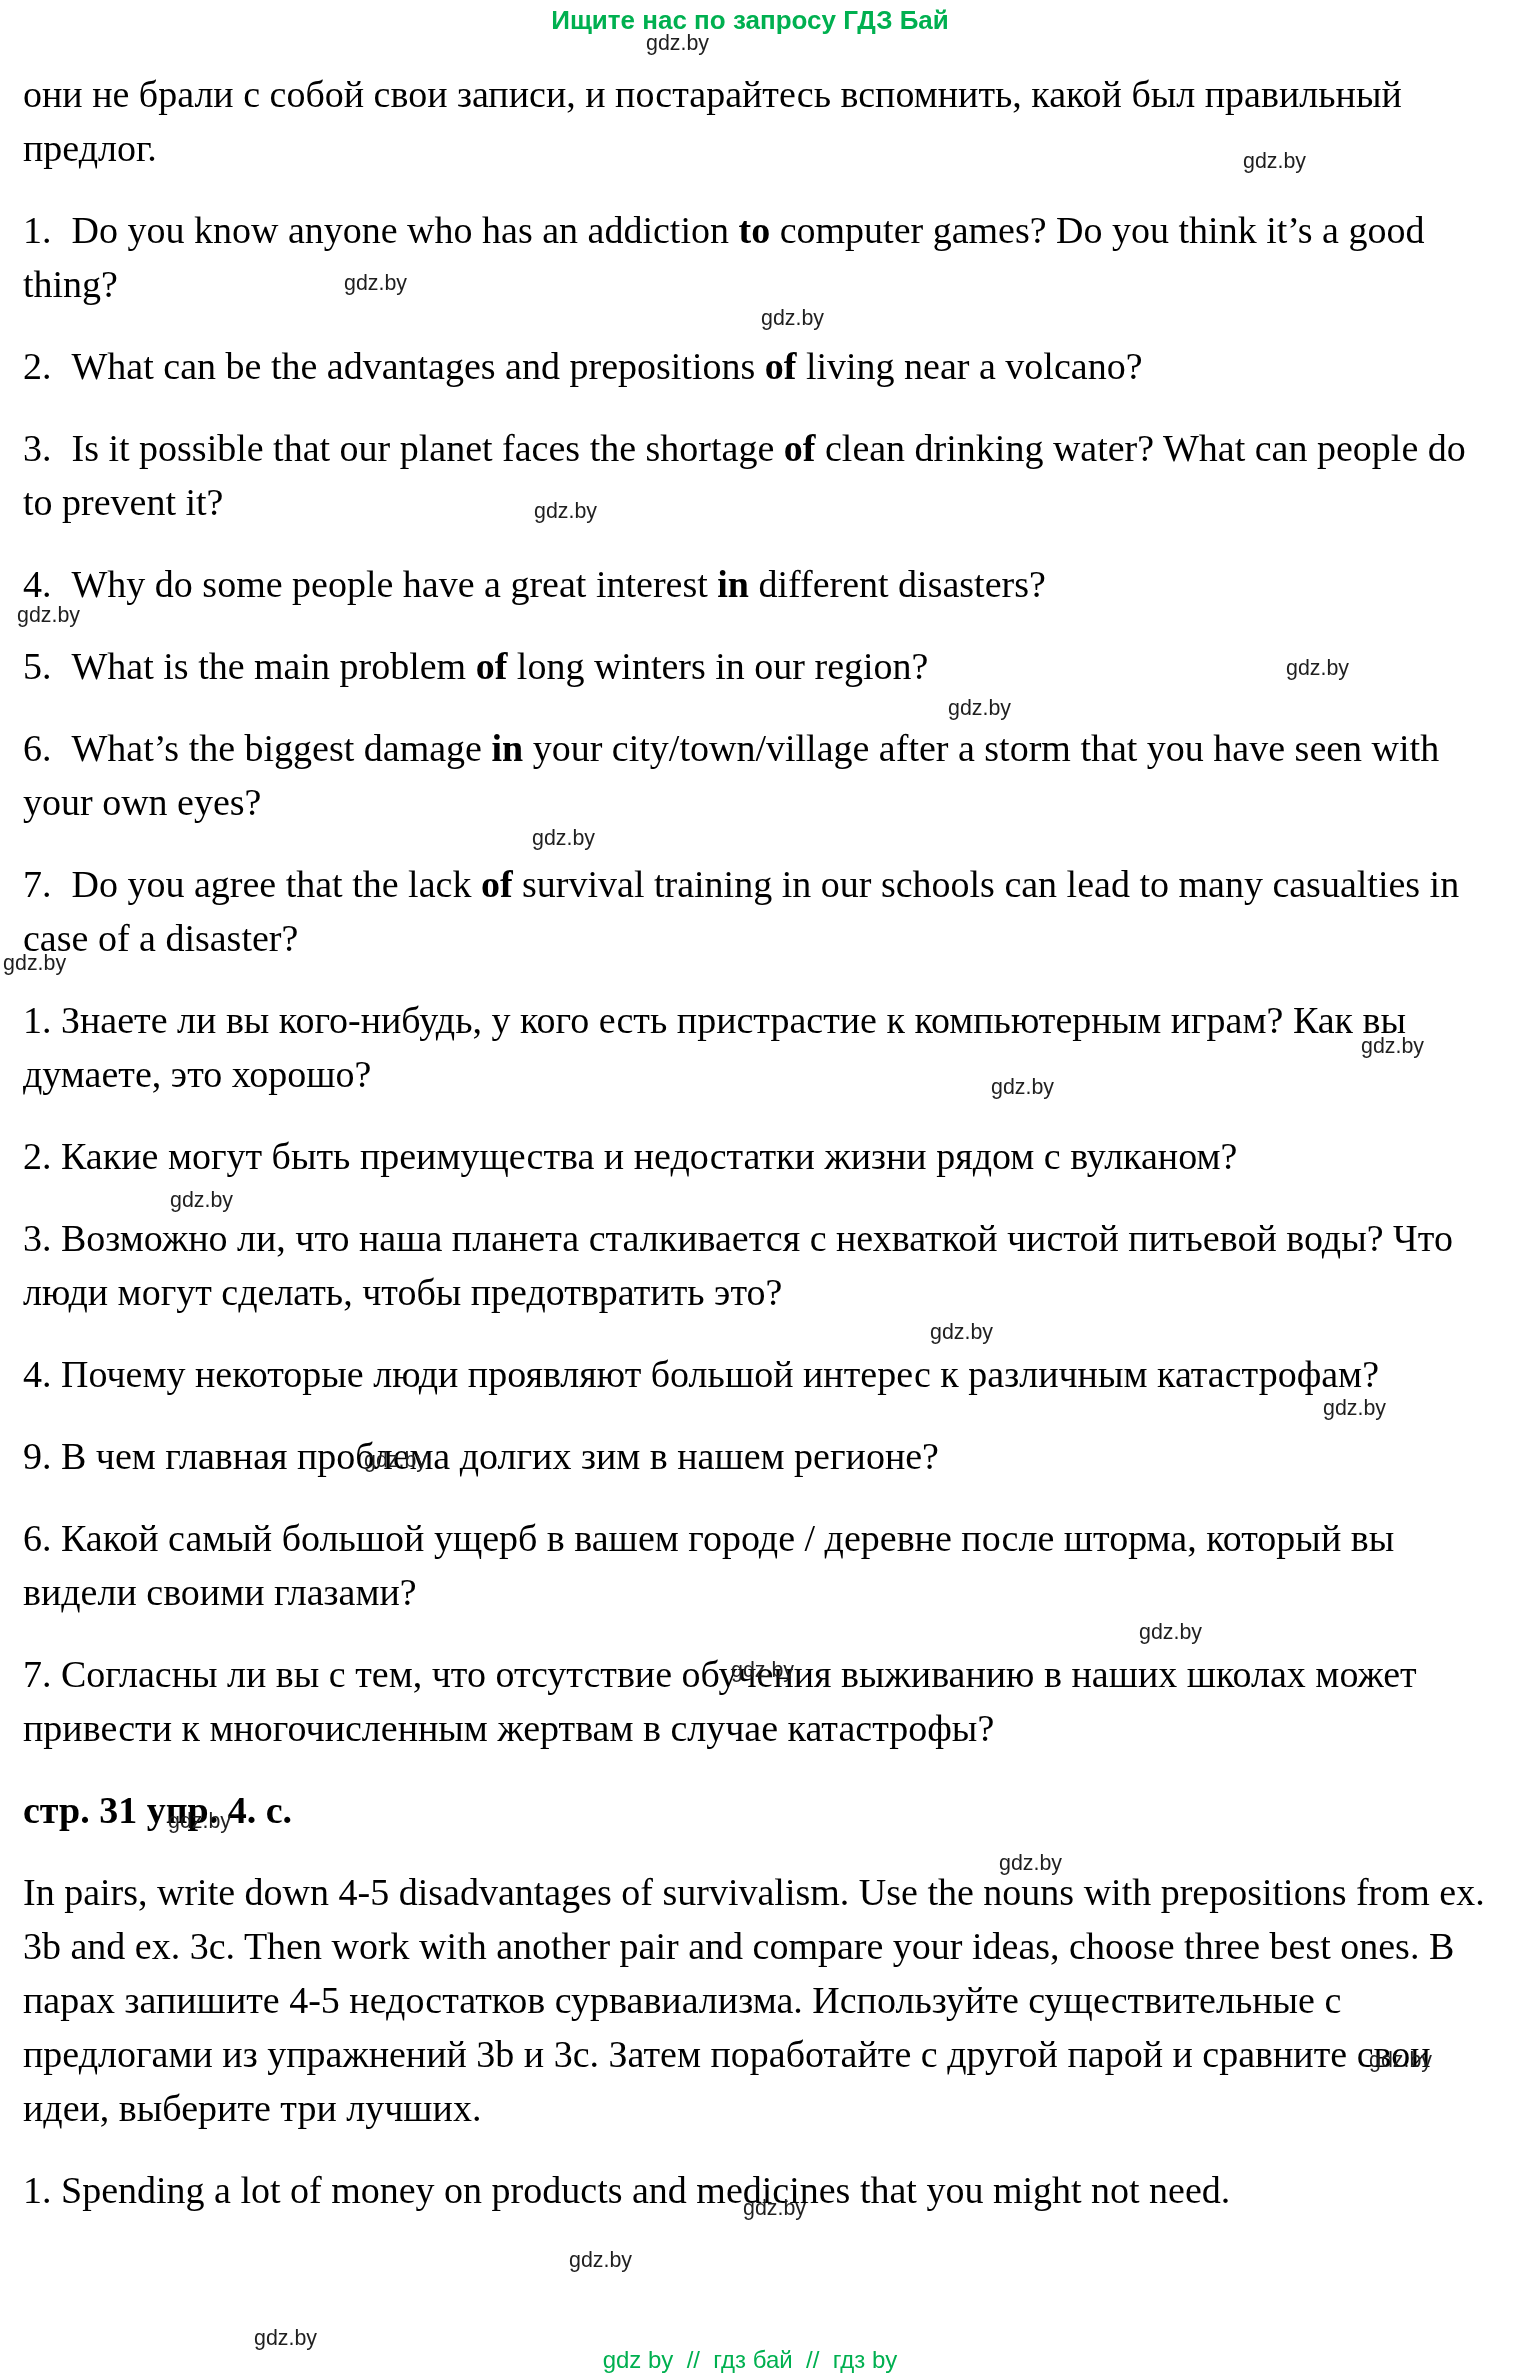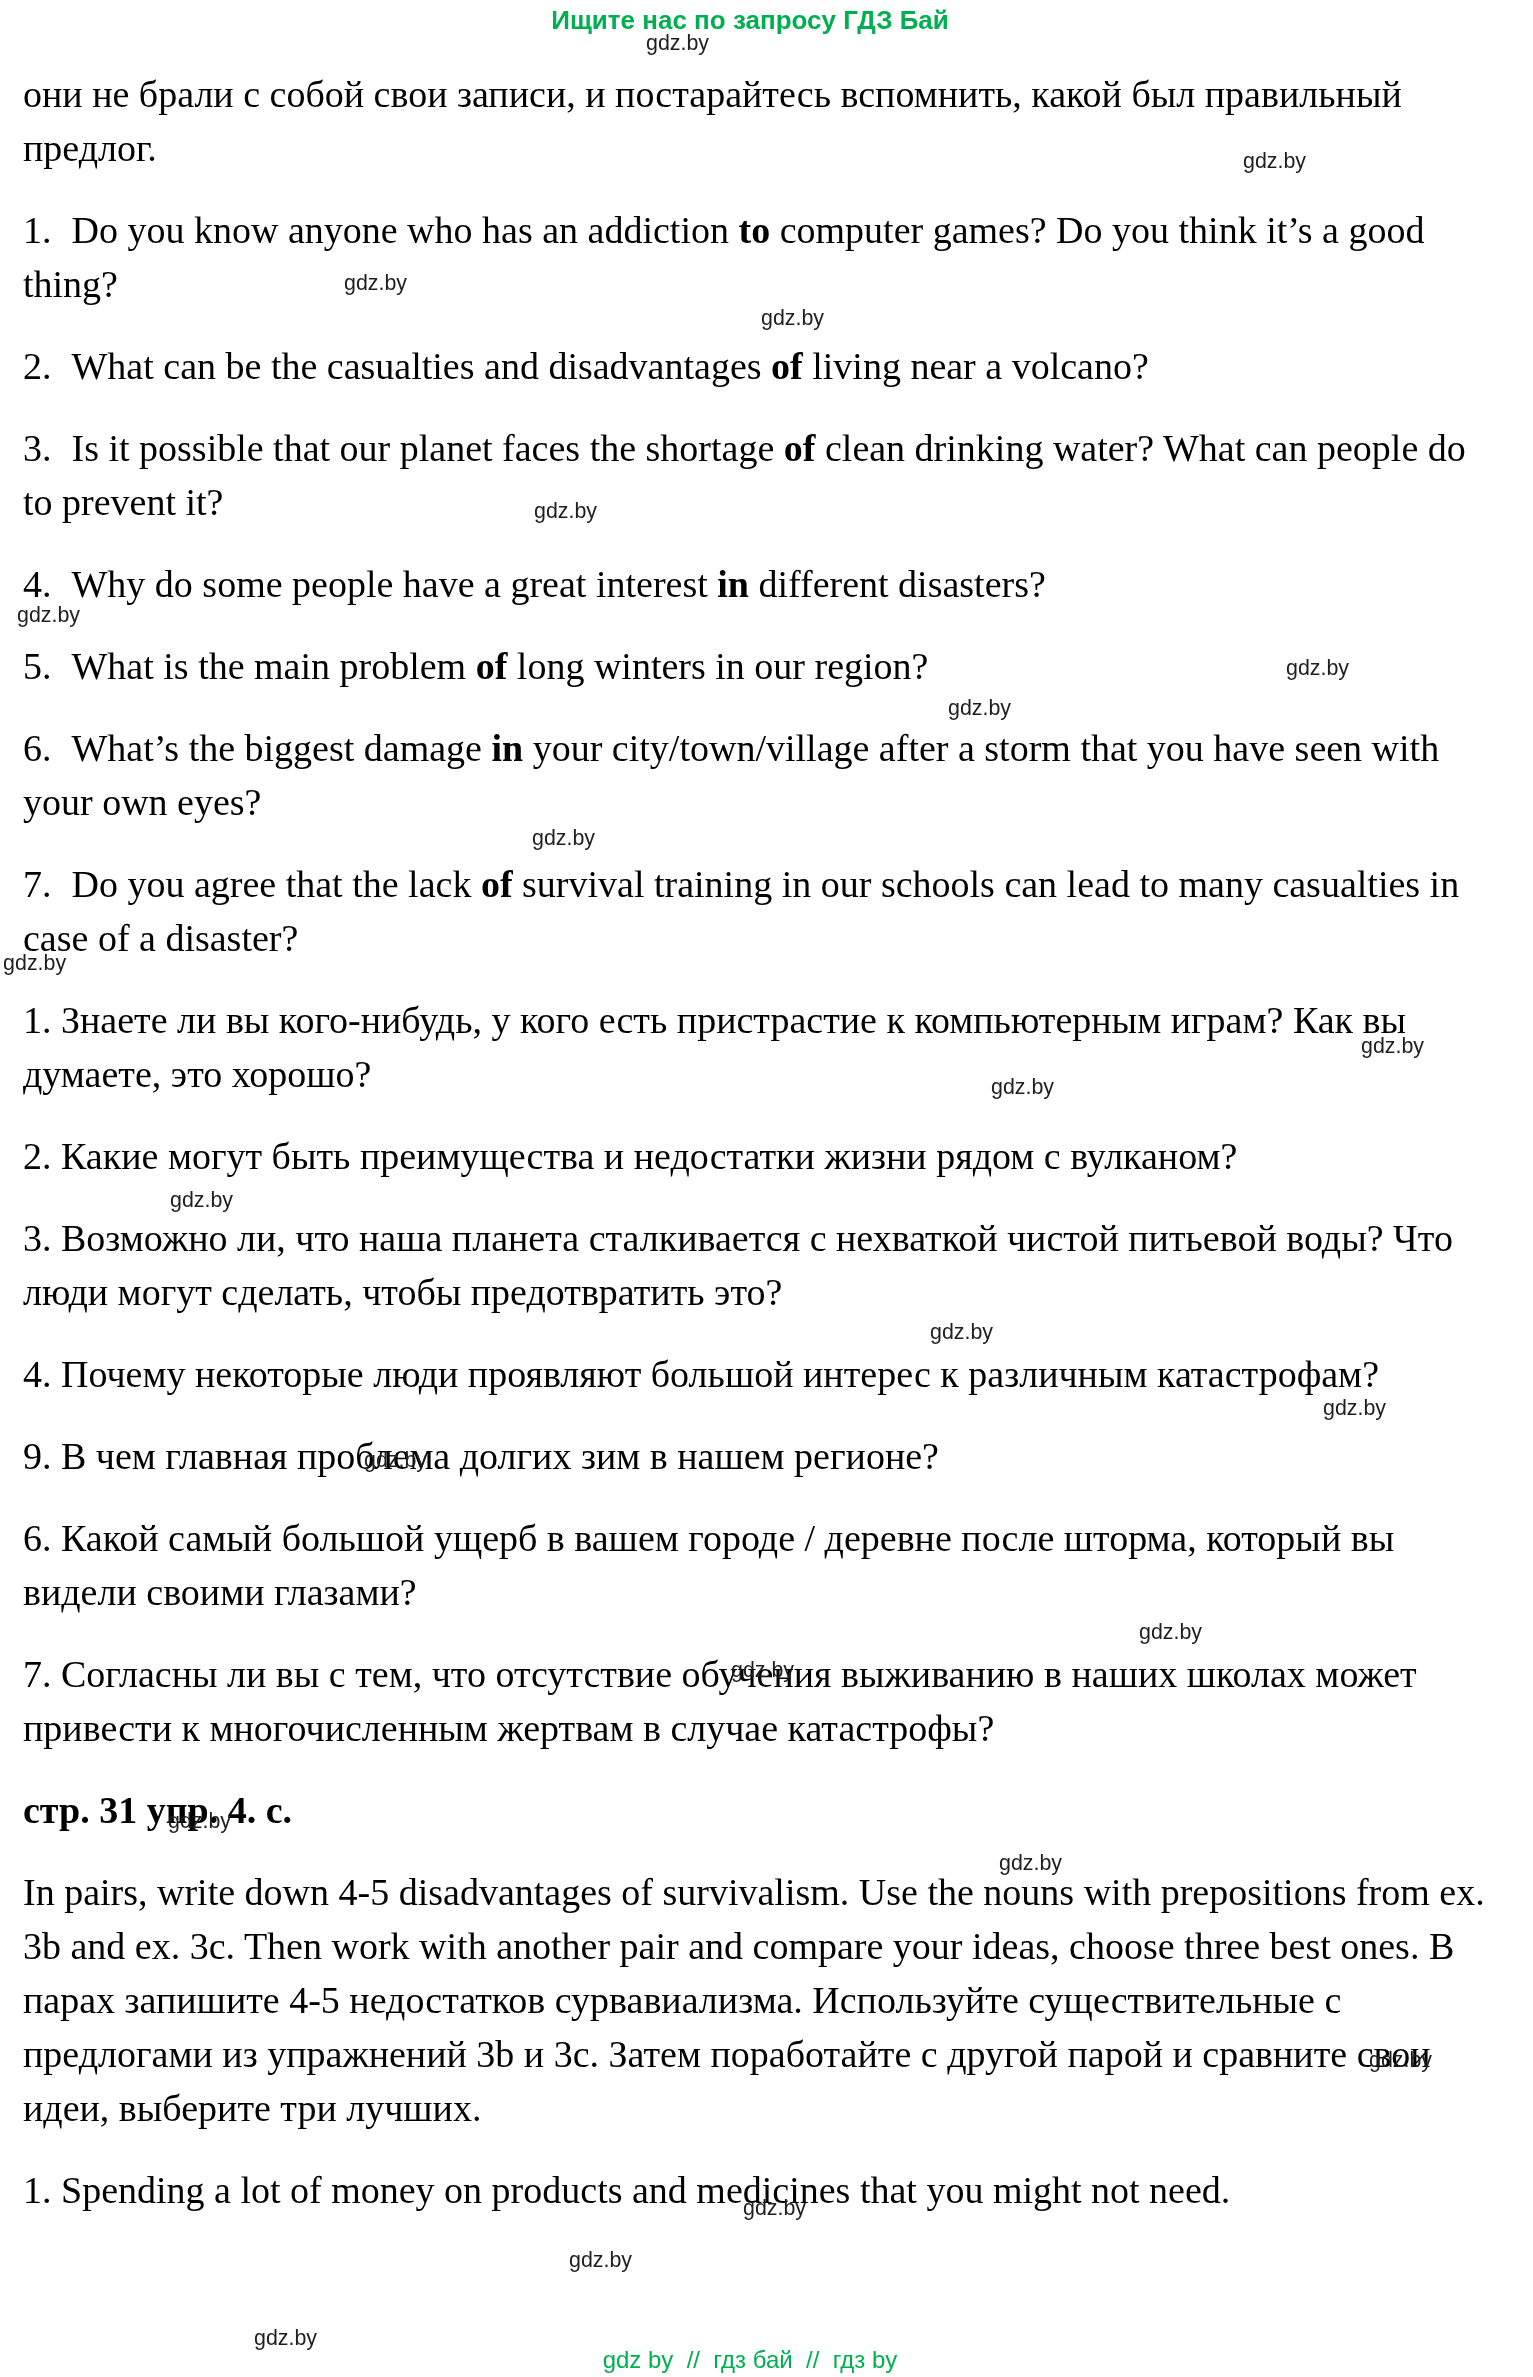--- a/index.html
+++ b/index.html
@@ -52,21 +52,21 @@
 <div id="page">
 
   <div id="header-note" class="green-note">Ищите нас по запросу ГДЗ Бай</div>
 
   <div id="content">
 
     <p class="para">они не брали с собой свои записи, и постарайтесь вспомнить, какой был правильный предлог.</p>
 
     <div id="en-questions">
         <p class="para"><span class="qnum">1.</span><span>Do you know anyone who has an addiction </span><b>to</b><span> computer games? Do you think it’s a good thing?</span></p>
-        <p class="para"><span class="qnum">2.</span><span>What can be the casualties and disadvantages </span><b>of</b><span> living near a volcano?</span></p>
+        <p class="para"><span class="qnum">2.</span><span>What can be the advantages and prepositions </span><b>of</b><span> living near a volcano?</span></p>
         <p class="para"><span class="qnum">3.</span><span>Is it possible that our planet faces the shortage </span><b>of</b><span> clean drinking water? What can people do to prevent it?</span></p>
         <p class="para"><span class="qnum">4.</span><span>Why do some people have a great interest </span><b>in</b><span> different disasters?</span></p>
         <p class="para"><span class="qnum">5.</span><span>What is the main problem </span><b>of</b><span> long winters in our region?</span></p>
         <p class="para"><span class="qnum">6.</span><span>What’s the biggest damage </span><b>in</b><span> your city/town/village after a storm that you have seen with your own eyes?</span></p>
         <p class="para"><span class="qnum">7.</span><span>Do you agree that the lack </span><b>of</b><span> survival training in our schools can lead to many casualties in case of a disaster?</span></p>
       </div>
 
     <div id="ru-questions">
         <p class="para">1. Знаете ли вы кого-нибудь, у кого есть пристрастие к компьютерным играм? Как вы думаете, это хорошо?</p>
         <p class="para">2. Какие могут быть преимущества и недостатки жизни рядом с вулканом?</p>

